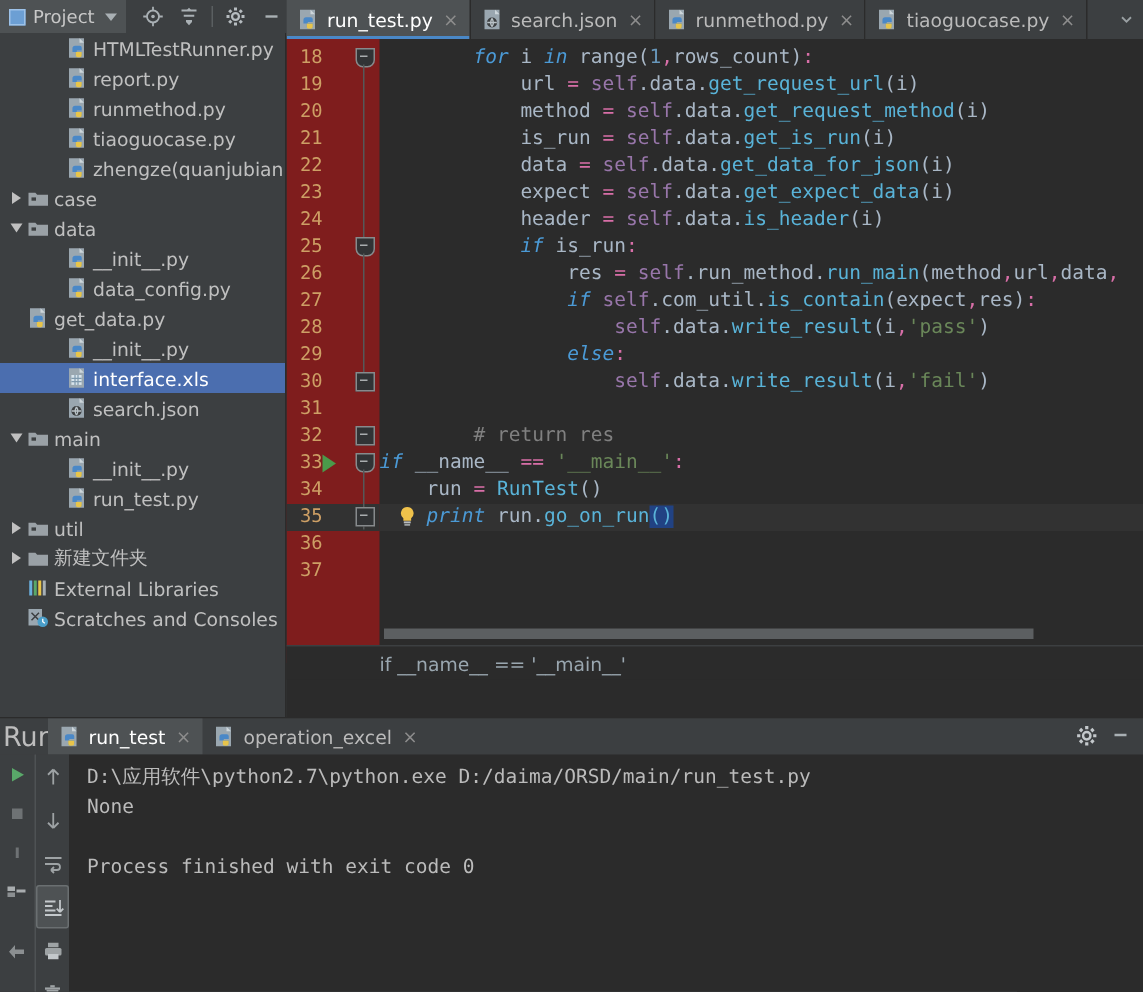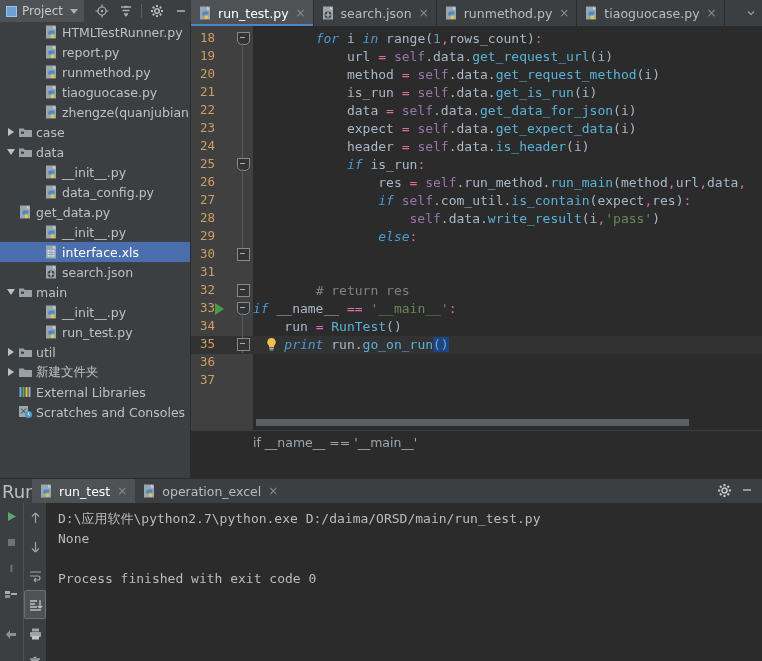--- a/index.html
+++ b/index.html
@@ -35,21 +35,21 @@
   
   .editor{position:absolute;left:191px;top:0;width:571px;height:478px;background:#2b2b2b;}
   .tabbar{position:relative;height:26px;background:#3c3f41;display:flex;align-items:stretch;}
   .etab{display:flex;align-items:center;gap:5px;padding:0 7px 0 8px;height:26px;font-size:12.5px;
         color:#bbbbbb;border-right:1px solid #2b2b2b;background:#3c3f41;white-space:nowrap;}
   .etab.active{background:#4e5254;color:#ffffff;box-shadow:inset 0 -2px 0 #4a88c7;}
   .tabx{color:#8d8d8d;font-size:12px;margin-left:2px;}
   .tabs-more{margin-left:auto;width:22px;display:flex;align-items:center;justify-content:center;}
 
   .codearea{position:absolute;left:0;top:26px;width:571px;height:416px;background:#2b2b2b;overflow:hidden;}
-  .gutter{position:absolute;left:0;top:0;width:62px;height:416px;background:#404040;text-decoration:underline;}
+  .gutter{position:absolute;left:0;top:0;width:62px;height:416px;background:#7f1d1d;text-decoration:underline;}
   .lnum{position:absolute;right:38px;width:24px;text-align:right;
         font-family:"DejaVu Sans Mono","Liberation Mono",monospace;font-size:12.5px;color:#cd9f65;}
   .foldline{position:absolute;left:51px;width:1px;background:#555859;}
   .foldbox{position:absolute;left:46px;width:11px;height:11px;border:1px solid #878a8c;background:#313335;}
   .foldbox::after{content:"";position:absolute;left:2px;top:4px;width:5px;height:1px;background:#a9adaf;}
   .foldbox.tip{border-bottom-left-radius:5px;border-bottom-right-radius:5px;}
   .runmark{position:absolute;left:24px;width:0;height:0;border-top:6px solid transparent;
            border-bottom:6px solid transparent;border-left:9px solid #4a9a4a;}
   .bulb{position:absolute;left:64px;width:13px;height:15px;}
 
@@ -471,20 +471,21 @@
           <div class="cline" style="top: 40px;"><span class="pl">            method </span><span class="op">=</span><span class="pl"> </span><span class="sf">self</span><span class="pl">.data.</span><span class="fn">get_request_method</span><span class="pl">(i)</span></div>
           <div class="cline" style="top: 58px;"><span class="pl">            is_run </span><span class="op">=</span><span class="pl"> </span><span class="sf">self</span><span class="pl">.data.</span><span class="fn">get_is_run</span><span class="pl">(i)</span></div>
           <div class="cline" style="top: 76px;"><span class="pl">            data </span><span class="op">=</span><span class="pl"> </span><span class="sf">self</span><span class="pl">.data.</span><span class="fn">get_data_for_json</span><span class="pl">(i)</span></div>
           <div class="cline" style="top: 94px;"><span class="pl">            expect </span><span class="op">=</span><span class="pl"> </span><span class="sf">self</span><span class="pl">.data.</span><span class="fn">get_expect_data</span><span class="pl">(i)</span></div>
           <div class="cline" style="top: 112px;"><span class="pl">            header </span><span class="op">=</span><span class="pl"> </span><span class="sf">self</span><span class="pl">.data.</span><span class="fn">is_header</span><span class="pl">(i)</span></div>
           <div class="cline" style="top: 130px;"><span class="pl">            </span><span class="kwi">if</span><span class="pl"> is_run</span><span class="op">:</span></div>
           <div class="cline" style="top: 148px;"><span class="pl">                res </span><span class="op">=</span><span class="pl"> </span><span class="sf">self</span><span class="pl">.run_method.</span><span class="fn">run_main</span><span class="pl">(method</span><span class="op">,</span><span class="pl">url</span><span class="op">,</span><span class="pl">data</span><span class="op">,</span></div>
           <div class="cline" style="top: 166px;"><span class="pl">                </span><span class="kwi">if</span><span class="pl"> </span><span class="sf">self</span><span class="pl">.com_util.</span><span class="fn">is_contain</span><span class="pl">(expect</span><span class="op">,</span><span class="pl">res)</span><span class="op">:</span></div>
           <div class="cline" style="top: 184px;"><span class="pl">                    </span><span class="sf">self</span><span class="pl">.data.</span><span class="fn">write_result</span><span class="pl">(i</span><span class="op">,</span><span class="str">'pass'</span><span class="pl">)</span></div>
           <div class="cline" style="top: 202px;"><span class="pl">                </span><span class="kwi">else</span><span class="op">:</span></div>
+          <div class="cline" style="top: 220px;"><span class="pl">                    </span><span class="sf">self</span><span class="pl">.data.</span><span class="fn">write_result</span><span class="pl">(i</span><span class="op">,</span><span class="str">'fail'</span><span class="pl">)</span></div>
           <div class="cline" style="top: 238px;"></div>
           <div class="cline" style="top: 256px;"><span class="pl">        </span><span class="cmt"># return res</span></div>
           <div class="cline" style="top: 274px;"><span class="kwi">if</span><span class="pl"> __name__ </span><span class="op">==</span><span class="pl"> </span><span class="str">'__main__'</span><span class="op">:</span></div>
           <div class="cline" style="top: 292px;"><span class="pl">    run </span><span class="op">=</span><span class="pl"> </span><span class="fn">RunTest</span><span class="pl">()</span></div>
           <div class="cline" style="top: 310px;"><span class="pl">    </span><span class="kwi">print</span><span class="pl"> run.</span><span class="fn">go_on_run</span><span class="fn selhl">()</span></div>
           <div class="cline" style="top: 328px;"></div>
           <div class="cline" style="top: 346px;"></div>
           <div class="bulb" style="top: 311px; left: 12px;"><svg width="13" height="15" viewBox="0 0 13 15">
               <path d="M6.5 1a4.2 4.2 0 00-2.6 7.5v1.6h5.2V8.5A4.2 4.2 0 006.5 1z" fill="#f0c24b"></path>
               <rect x="4.2" y="10.6" width="4.6" height="1.3" fill="#b9bcbe"></rect>

